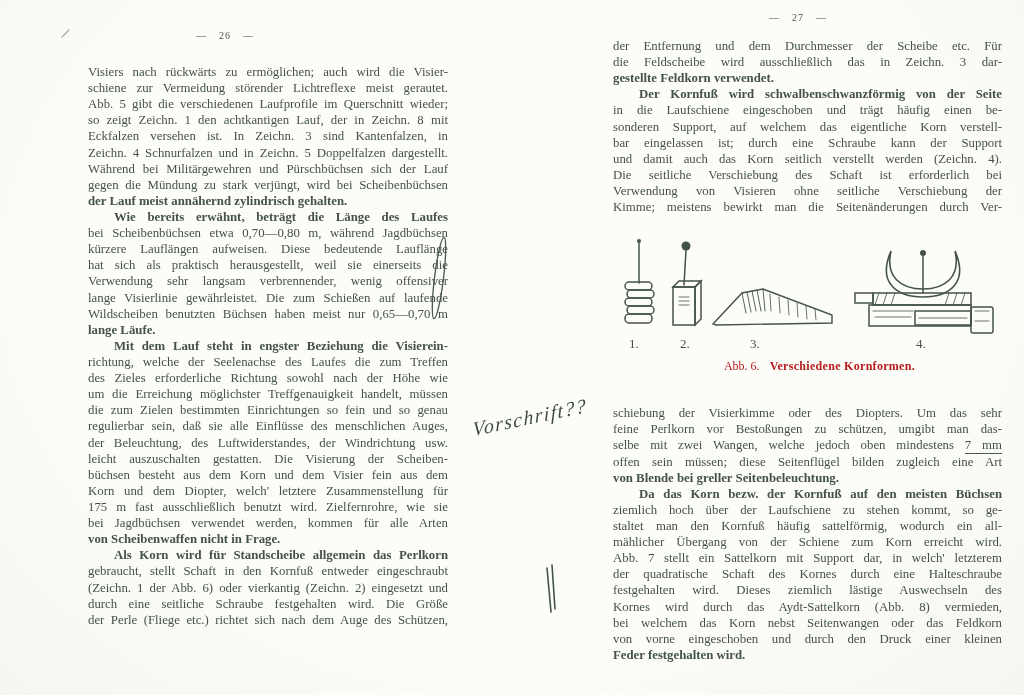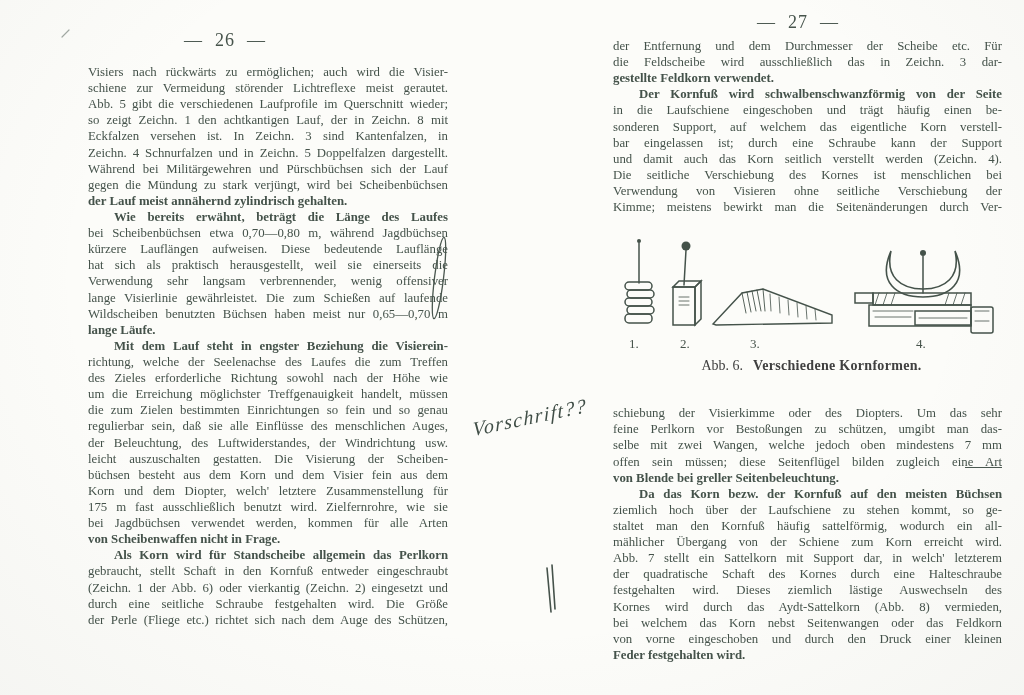--- a/index.html
+++ b/index.html
@@ -8,38 +8,38 @@
     background:#fcfcf9;
     font-family:"Liberation Serif","DejaVu Serif",serif;
     color:#44524a;
   }
   
   body::before{
     content:"";position:absolute;inset:0;pointer-events:none;
     background:radial-gradient(ellipse at 50% 40%, rgba(255,255,255,0) 60%, rgba(120,125,118,0.05) 100%);
   }
   .page-number{
-    position:absolute;text-align:center;font-size:18px;letter-spacing:1px;color:#47544c;
+    position:absolute;text-align:center;font-size:10px;letter-spacing:1px;color:#47544c;
   }
   .page-number .dash{margin:0 12px;}
   .col{
     position:absolute;font-size:12.8px;line-height:16.12px;
   }
   .para{margin:0;}
   .tline{
     text-align:justify;text-align-last:justify;white-space:nowrap;height:16.12px;overflow:visible;
   }
   .tline.flushlast{text-align-last:left;font-weight:bold;}
   .para.indent .tline:first-child{text-indent:26px;font-weight:bold;}
-  .hand-underline{border-bottom:1.5px solid #4a5850;padding-bottom:15px;}
+  .hand-underline{border-bottom:1.5px solid #4a5850;padding-bottom:1px;}
   
   .figure-block{position:relative;height:190px;}
   .fig-svg{position:absolute;left:0;top:16px;}
   .fig-label{position:absolute;top:121px;font-size:13px;color:#45524a;}
-  .fig-caption{position:absolute;top:143px;left:4px;width:100%;text-align:center;font-size:14px;color:#404040;}
+  .fig-caption{position:absolute;top:143px;left:12px;width:100%;text-align:center;font-size:12px;color:#b91c1c;}
   .fig-caption .cap-title{font-weight:bold;margin-left:10px;letter-spacing:0.3px;}
   
   .handwriting{
     position:absolute;left:472px;top:404px;width:140px;height:70px;
     font-style:italic;font-size:20px;color:#404e47;
     transform:rotate(-12deg) skewX(-10deg);letter-spacing:1.5px;
     white-space:nowrap;
   }
   .margin-mark{position:absolute;}
   svg{display:block;}
@@ -106,21 +106,21 @@
       <div class="tline">der Entfernung und dem Durchmesser der Scheibe etc.  Für</div>
       <div class="tline">die Feldscheibe wird ausschließlich das in Zeichn. 3 dar-</div>
       <div class="tline flushlast">gestellte Feldkorn verwendet.</div>
     </div>
   <div class="para indent">
       <div class="tline">Der Kornfuß wird schwalbenschwanzförmig von der Seite</div>
       <div class="tline">in die Laufschiene eingeschoben und trägt häufig einen be-</div>
       <div class="tline">sonderen Support, auf welchem das eigentliche Korn verstell-</div>
       <div class="tline">bar eingelassen ist; durch eine Schraube kann der Support</div>
       <div class="tline">und damit auch das Korn seitlich verstellt werden (Zeichn. 4).</div>
-      <div class="tline">Die seitliche Verschiebung des Kornes ist menschlichen bei</div>
+      <div class="tline">Die seitliche Verschiebung des Schaft ist erforderlich bei</div>
       <div class="tline">Verwendung von Visieren ohne seitliche Verschiebung der</div>
       <div class="tline">Kimme; meistens bewirkt man die Seitenänderungen durch Ver-</div>
     </div>
 
   <div class="figure-block">
     <svg class="fig-svg" width="389" height="106" viewBox="0 0 389 106" fill="none" stroke="#44524a" stroke-width="1.5" stroke-linecap="round">
 
       <g>
         <circle cx="26" cy="10" r="2" fill="#44524a" stroke="none"></circle>
         <line x1="26" y1="12" x2="26" y2="52"></line>

